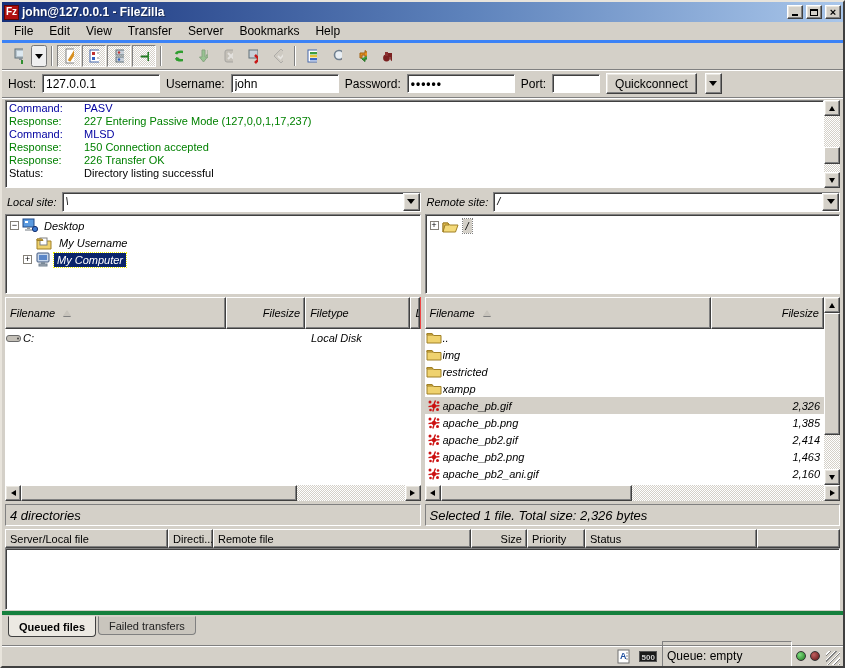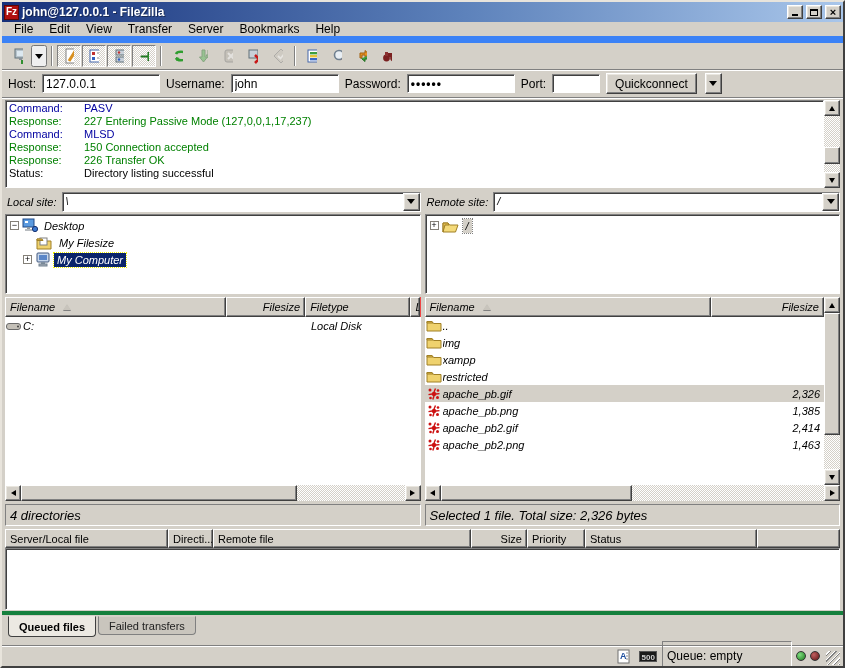--- a/index.html
+++ b/index.html
@@ -13,21 +13,21 @@
   .titlebar{height:20px;display:flex;align-items:center;padding:0 2px;gap:3px;
     background:linear-gradient(to right,#16307a,#5d82bb 55%,#a9c6ea);}
   .title-text{color:#fff;font-weight:bold;font-size:12px;flex:1;white-space:nowrap;text-shadow:1px 1px 0 rgba(0,0,0,.4);}
   .fzlogo{width:15px;height:15px;background:#b01010;border:1px solid #5a0808;color:#fff;font-size:10px;font-weight:bold;
     display:flex;align-items:center;justify-content:center;line-height:1;}
   .winbtn{width:16px;height:14px;display:flex;align-items:center;justify-content:center;font-size:9px;color:#000;padding:0;}
   .glyph-min{width:6px;height:2px;background:#000;margin-top:6px;}
   .glyph-max{width:8px;height:7px;border:1px solid #000;border-top:2px solid #000;}
   .glyph-x{font-size:11px;font-weight:bold;line-height:1;}
   
-  .menubar{height:21px;display:flex;align-items:center;padding:0 4px;font-size:12px;border-bottom:7px solid #3b82f6;}
+  .menubar{height:21px;display:flex;align-items:center;padding:0 4px;font-size:12px;border-bottom:3px solid #3b82f6;}
   .menu-item{padding:2px 8px;}
   
   .toolbar{height:27px;display:flex;align-items:center;padding:0 4px;gap:1px;border-bottom:1px solid #808080;box-shadow:0 1px 0 #fff;}
   .tbtn{width:24px;height:22px;display:flex;align-items:center;justify-content:center;background:transparent;border:1px solid transparent;}
   .tbtn.pressed{border-color:#808080 #fff #fff #808080;
     background-image:linear-gradient(45deg,#fff 25%,transparent 25%,transparent 75%,#fff 75%),linear-gradient(45deg,#fff 25%,transparent 25%,transparent 75%,#fff 75%);
     background-size:2px 2px;background-position:0 0,1px 1px;background-color:#d4d0c8;}
   .tsep{width:2px;height:20px;margin:0 3px;border-left:1px solid #808080;border-right:1px solid #fff;}
   .tdrop{width:13px;height:22px;display:flex;align-items:center;justify-content:center;}
   
@@ -65,21 +65,21 @@
   .combo-btn{width:17px;height:100%;flex:none;display:flex;align-items:center;justify-content:center;}
   .treebox{height:80px;background:#fff;margin-bottom:3px;padding:2px 0;overflow:hidden;}
   .trow{display:flex;align-items:center;height:17px;font-size:11px;white-space:nowrap;}
   .expbox{width:9px;height:9px;background:#fff;border:1px solid #848078;font-size:9px;line-height:7px;text-align:center;flex:none;margin-right:3px;color:#000;}
   .tlabel{padding:1px 3px;}
   .tlabel.sel-active{background:#0a246a;color:#fff;outline:1px dotted #f0f000;}
   .tlabel.sel-inactive{background:#d4d0c8;outline:1px dotted #808080;}
   .listarea{flex:1;display:flex;flex-direction:column;min-height:0;}
   .listmain{flex:1;display:flex;min-height:0;}
   .listcol{flex:1;display:flex;flex-direction:column;min-width:0;background:#fff;}
-  .lheader{height:20px;display:flex;flex:none;background:#ef4444;}
+  .lheader{height:32px;display:flex;flex:none;background:#ef4444;}
   .hcell{border:1px solid;border-color:#fff #404040 #404040 #fff;box-shadow:inset -1px -1px 0 #808080;
     background:#d4d0c8;font-size:11px;display:flex;align-items:center;padding:0 4px;white-space:nowrap;overflow:hidden;}
   .hcell.right{justify-content:flex-end;}
   .sortarrow{width:0;height:0;border-left:4px solid transparent;border-right:4px solid transparent;border-bottom:6px solid #c8c4bc;margin-left:8px;filter:drop-shadow(0 1px 0 #808080);}
   .lbody{flex:1;overflow:hidden;background:#fff;}
   .frow{display:flex;align-items:center;height:17px;font-size:11px;white-space:nowrap;}
   .frow.selected{background:#d4d0c8;}
   .fic{width:18px;flex:none;display:flex;align-items:center;justify-content:center;}
   .fcell{overflow:hidden;}
   .statusrow{height:22px;margin-top:3px;border:1px solid;border-color:#808080 #fff #fff #808080;
@@ -319,21 +319,21 @@
             </svg>
           <span class="tlabel">Desktop</span>
         </div>
         <div class="trow">
           <span style="width:30px"></span>
           <svg width="17" height="14" style="margin-right:3px">
               <path d="M1 3 L6 3 L7.5 5 L15 5 L15 13 L1 13 Z" fill="#efd26e" stroke="#a08026"></path>
               <rect x="4" y="2" width="7" height="7" fill="#fff" stroke="#808080"></rect>
               <path d="M1 3 L6 3 L7 4.5 L1 4.5 Z" fill="#e2bc4e" stroke="#a08026"></path>
             </svg>
-          <span class="tlabel">My Filesize</span>
+          <span class="tlabel">My Username</span>
         </div>
         <div class="trow">
           <span style="width:17px"></span>
             <span class="expbox">+</span>
           <svg width="16" height="15" style="margin-right:3px">
               <rect x="2" y="1" width="12" height="9" rx="1" fill="#c8d8ec" stroke="#40567c"></rect>
               <rect x="4" y="3" width="8" height="5" fill="#5a86c8"></rect>
               <rect x="6" y="10" width="4" height="2" fill="#8090a0"></rect>
               <rect x="4" y="12" width="8" height="2" fill="#a8b0b8" stroke="#708090"></rect>
             </svg>
@@ -442,31 +442,31 @@
                 <span class="fcell" style="flex:1">img</span>
                 <span class="fcell" style="width:100px;text-align:right;padding-right:4px"></span>
               </div>
               <div class="frow">
                 <span class="fic">
                     <svg width="16" height="13">
                       <path d="M1 2.5 L6 2.5 L7.5 4.5 L15 4.5 L15 12 L1 12 Z" fill="#efd26e" stroke="#a08026"></path>
                       <path d="M1 2.5 L6 2.5 L7 4 L1 4 Z" fill="#e2bc4e" stroke="#a08026"></path>
                     </svg>
                   </span>
-                <span class="fcell" style="flex:1">xampp</span>
+                <span class="fcell" style="flex:1">restricted</span>
                 <span class="fcell" style="width:100px;text-align:right;padding-right:4px"></span>
               </div>
               <div class="frow">
                 <span class="fic">
                     <svg width="16" height="13">
                       <path d="M1 2.5 L6 2.5 L7.5 4.5 L15 4.5 L15 12 L1 12 Z" fill="#efd26e" stroke="#a08026"></path>
                       <path d="M1 2.5 L6 2.5 L7 4 L1 4 Z" fill="#e2bc4e" stroke="#a08026"></path>
                     </svg>
                   </span>
-                <span class="fcell" style="flex:1">restricted</span>
+                <span class="fcell" style="flex:1">xampp</span>
                 <span class="fcell" style="width:100px;text-align:right;padding-right:4px"></span>
               </div>
               <div class="frow selected">
                 <span class="fic">
                     <svg width="14" height="14" viewBox="0 0 14 14">
                       <g fill="#cc1111">
                         <circle cx="7" cy="7" r="2.2"></circle>
                         <circle cx="3" cy="3" r="1.5"></circle>
                         <circle cx="11" cy="3.5" r="1.3"></circle>
                         <circle cx="3.5" cy="11" r="1.3"></circle>
@@ -518,20 +518,36 @@
                         <circle cx="3" cy="3" r="1.5"></circle>
                         <circle cx="11" cy="3.5" r="1.3"></circle>
                         <circle cx="3.5" cy="11" r="1.3"></circle>
                         <circle cx="10.5" cy="10.5" r="1.5"></circle>
                       </g>
                       <path d="M7 5 L8.5 1.5 M7 9 L5.8 12.5 M5 7 L1.5 7.6 M9 7 L12.5 6.6" stroke="#cc1111" stroke-width="1.4"></path>
                     </svg>
                   </span>
                 <span class="fcell" style="flex:1">apache_pb2.png</span>
                 <span class="fcell" style="width:100px;text-align:right;padding-right:4px">1,463</span>
+              </div>
+              <div class="frow">
+                <span class="fic">
+                    <svg width="14" height="14" viewBox="0 0 14 14">
+                      <g fill="#cc1111">
+                        <circle cx="7" cy="7" r="2.2"></circle>
+                        <circle cx="3" cy="3" r="1.5"></circle>
+                        <circle cx="11" cy="3.5" r="1.3"></circle>
+                        <circle cx="3.5" cy="11" r="1.3"></circle>
+                        <circle cx="10.5" cy="10.5" r="1.5"></circle>
+                      </g>
+                      <path d="M7 5 L8.5 1.5 M7 9 L5.8 12.5 M5 7 L1.5 7.6 M9 7 L12.5 6.6" stroke="#cc1111" stroke-width="1.4"></path>
+                    </svg>
+                  </span>
+                <span class="fcell" style="flex:1">apache_pb2_ani.gif</span>
+                <span class="fcell" style="width:100px;text-align:right;padding-right:4px">2,160</span>
               </div>
             </div>
           </div>
           <div class="vscroll">
             <button class="sbtn r3d">
                 <span class="tri up"></span>
               </button>
             <div class="track">
                 <div class="thumb" style="left:0;right:0;top:0;height:78%"></div>
               </div>

